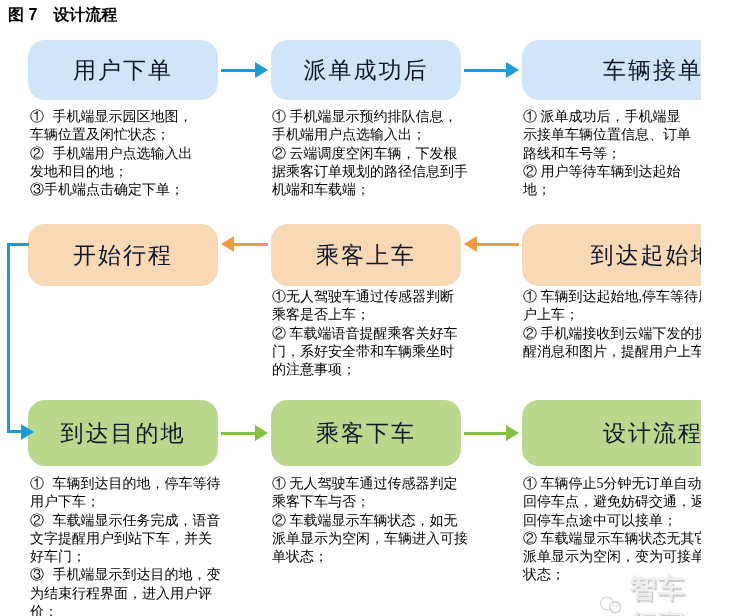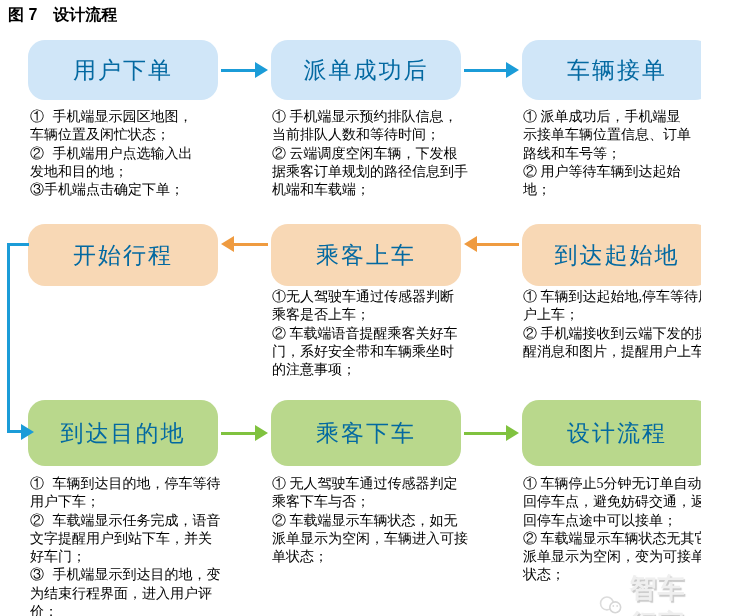--- a/index.html
+++ b/index.html
@@ -3,28 +3,28 @@
 <meta charset="utf-8">
 <style>
   html,body{margin:0;padding:0;background:#ffffff;}
   #page{position:relative;width:701px;height:616px;background:#ffffff;overflow:hidden;
         font-family:"Liberation Serif","DejaVu Serif",serif;color:#000;border-radius:11px;}
   
   .fig-title{position:absolute;left:8px;top:5px;font-family:"Liberation Sans","DejaVu Sans",sans-serif;
              font-weight:bold;font-size:16px;white-space:pre;color:#000;}
   
   .node{position:absolute;width:190px;border-radius:17px;display:flex;align-items:center;justify-content:center;
-        font-size:23px;letter-spacing:2px;color:#0369a1;}
+        font-size:23px;letter-spacing:2px;color:#0f172a;}
   .node.blue{background:var(--blue-box,#d0e6f8);}
   .node.orange{background:var(--orange-box,#f8d8b5);}
   .node.green{background:var(--green-box,#b9d88c);}
   .r1{top:40px;height:60px;}
   .r2{top:224px;height:62px;}
   .r3{top:400px;height:66px;}
-  .c1{left:28px;} .c2{left:271px;} .c3{left:522px;}
+  .c1{left:28px;} .c2{left:271px;} .c3{left:522px;padding-left:36px;}
   
   .desc{position:absolute;width:242px;font-size:14px;line-height:18.3px;white-space:pre-line;color:#000;}
   .d1{top:108px;} .d2{top:288px;} .d3{top:475px;}
   .dc1{left:30px;font-family:Liberation Mono, monospace;} .dc2{left:272px;} .dc3{left:523px;}
   
   .arrow{position:absolute;height:16px;}
   .arrow::before{content:"";position:absolute;top:6.5px;height:3px;background:var(--c);}
   .arrow.dir-right::before{left:0;right:11px;}
   .arrow.dir-right::after{content:"";position:absolute;right:0;top:0;width:0;height:0;
       border-top:8px solid transparent;border-bottom:8px solid transparent;border-left:13px solid var(--c);}
@@ -59,21 +59,21 @@
   </div>
   <div class="node blue r1 c3">
     <span>车辆接单</span>
   </div>
   <div class="desc d1 dc1">① 手机端显示园区地图，
 车辆位置及闲忙状态；
 ② 手机端用户点选输入出
 发地和目的地；
 ③手机端点击确定下单；</div>
   <div class="desc d1 dc2">① 手机端显示预约排队信息，
-当前排队人数和等待时间；
+手机端用户点选输入出；
 ② 云端调度空闲车辆，下发根
 据乘客订单规划的路径信息到手
 机端和车载端；</div>
   <div class="desc d1 dc3">① 派单成功后，手机端显
 示接单车辆位置信息、订单
 路线和车号等；
 ② 用户等待车辆到达起始
 地；</div>
 
   <div class="node orange r2 c1">

